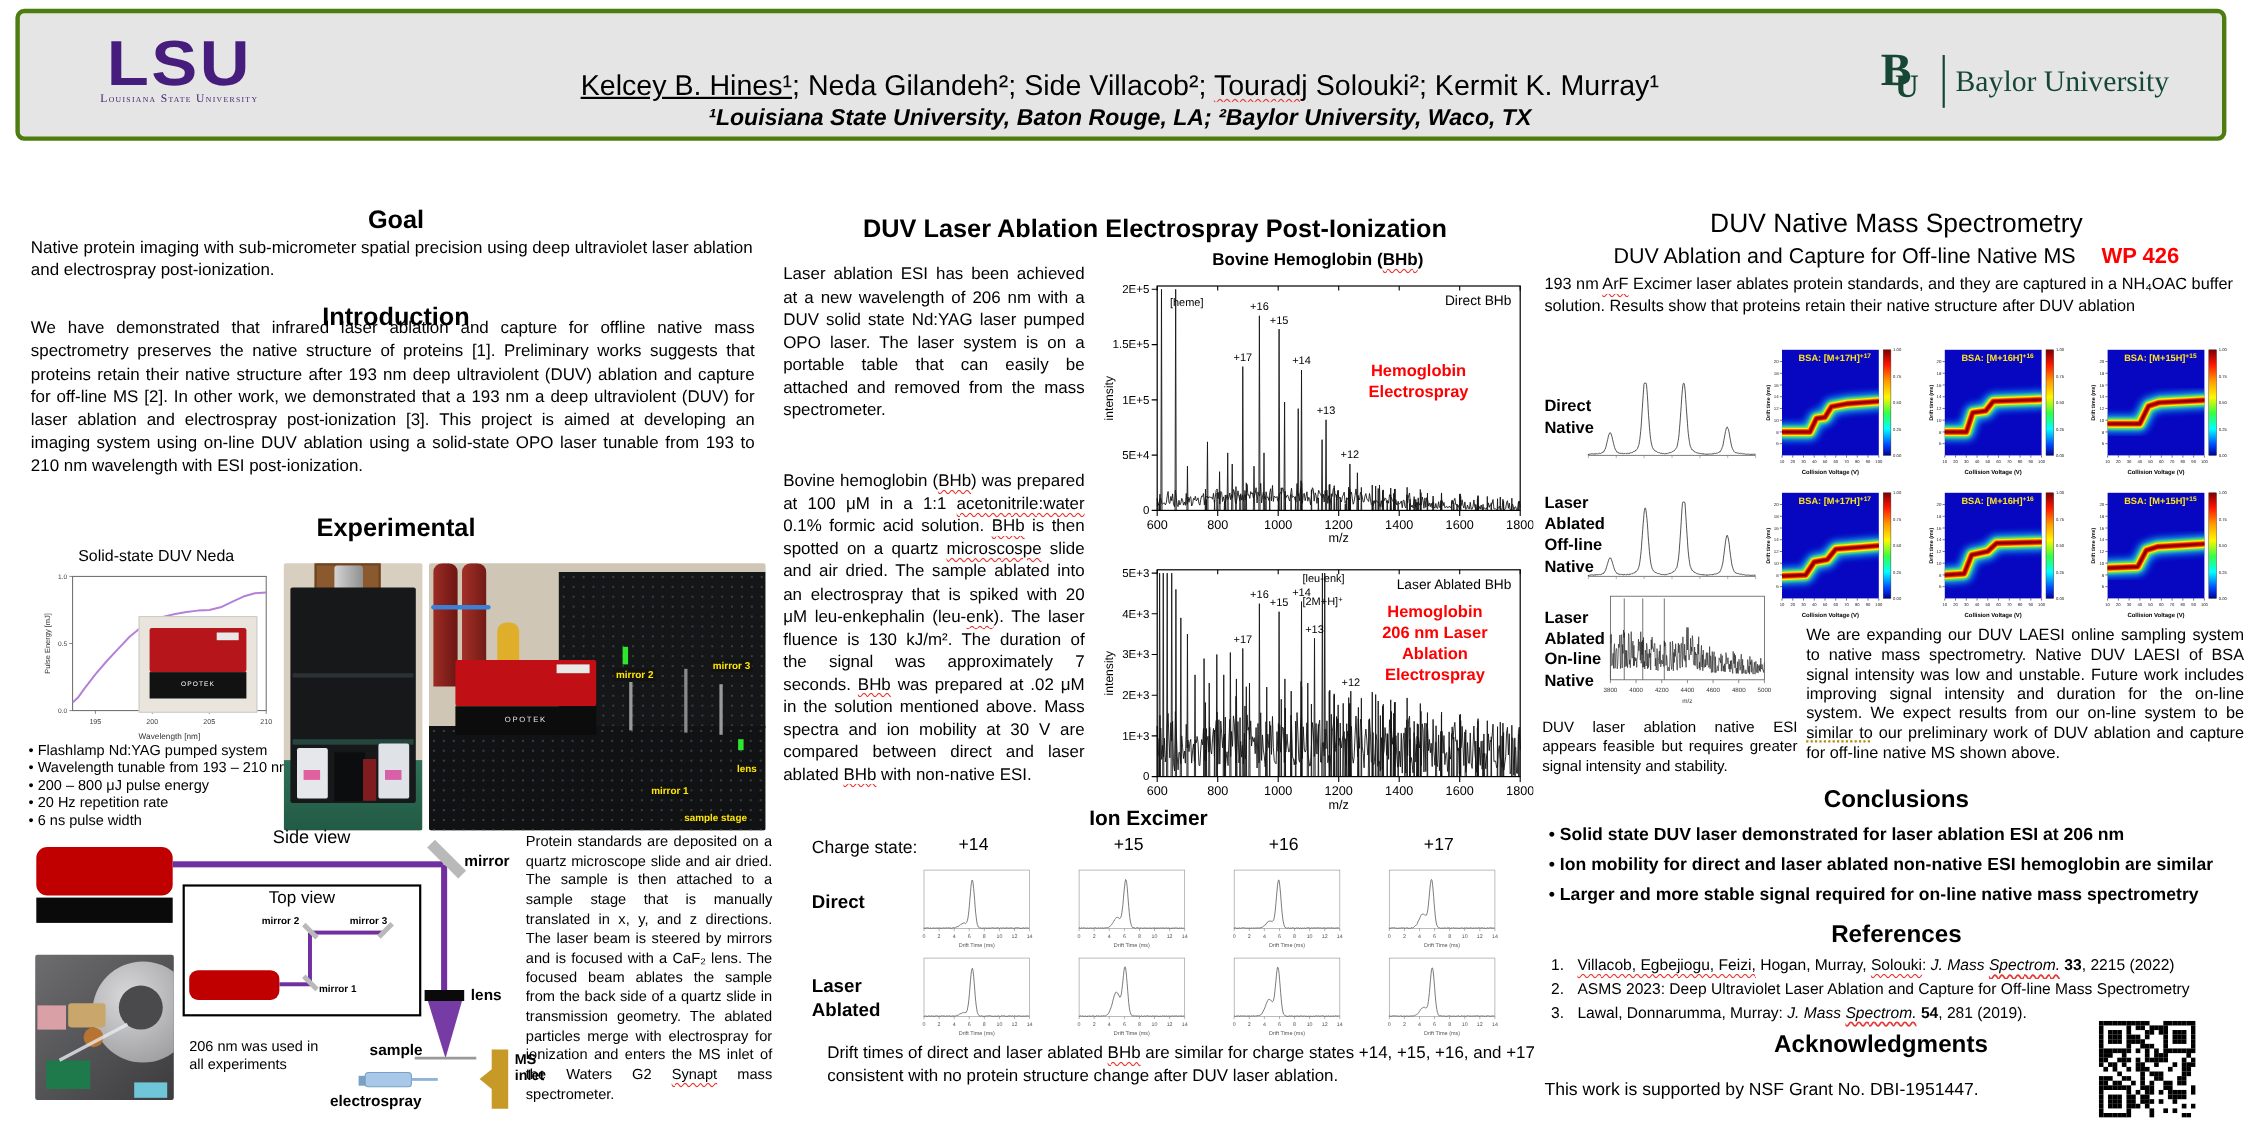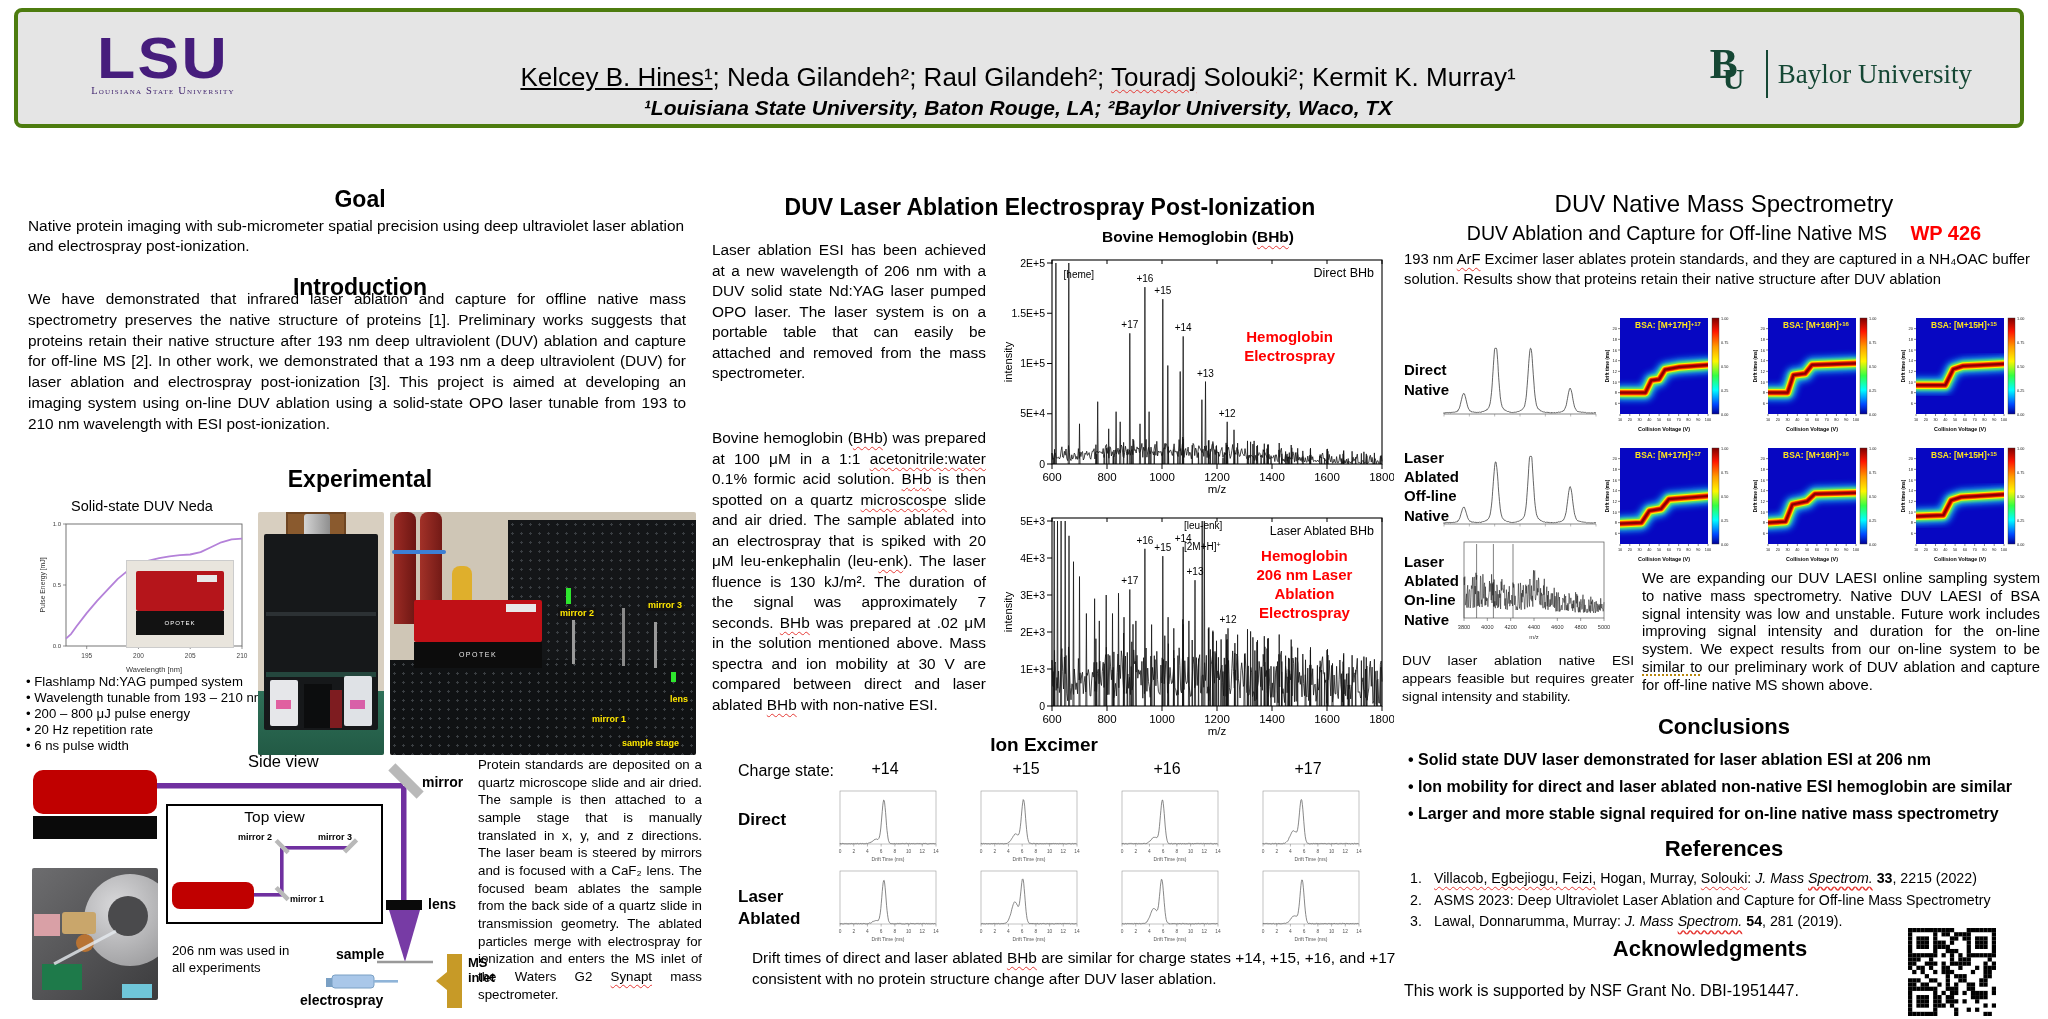--- a/index.html
+++ b/index.html
@@ -30,21 +30,21 @@
 </head>
 <body>
 
 <div class="poster">
 
   <div class="abs" style="left:14px;top:8px;width:2002px;height:112px;border:4px solid #4d7c0f;border-radius:8px;background:#e5e5e5;">
     <div class="abs" style="left:40px;top:18px;width:210px;text-align:center;">
       <div style="font-weight:bold;font-size:58px;line-height:0.95;color:#461d7c;letter-spacing:2px;transform:scaleX(1.08);">LSU</div>
       <div style="font-size:10.5px;color:#3c1f6b;font-variant:small-caps;letter-spacing:1.2px;font-family:'Liberation Serif',serif;">Louisiana State University</div>
     </div>
-    <div class="abs ctr" style="left:250px;top:50px;width:1500px;font-size:26px;"><span class="ul">Kelcey B. Hines¹</span><span>; Neda Gilandeh²; Raul Gilandeh²; </span><span class="sq">Touradj</span><span> Solouki²; Kermit K. Murray¹</span></div>
+    <div class="abs ctr" style="left:250px;top:50px;width:1500px;font-size:26px;"><span class="ul">Kelcey B. Hines¹</span><span>; Neda Gilandeh²; Side Villacob²; </span><span class="sq">Touradj</span><span> Solouki²; Kermit K. Murray¹</span></div>
     <div class="abs ctr it" style="left:250px;top:84px;width:1500px;font-size:21px;font-weight:bold;">¹Louisiana State University, Baton Rouge, LA; ²Baylor University, Waco, TX</div>
     <div class="abs" style="right:48px;top:34px;display:flex;align-items:center;color:#154734;font-family:'Liberation Serif',serif;">
       <span style="position:relative;width:46px;height:56px;display:inline-block;">
         <span style="position:absolute;left:0;top:-6px;font-size:42px;font-weight:bold;">B</span>
         <span style="position:absolute;left:13px;top:16px;font-size:30px;font-weight:bold;">U</span>
       </span>
       <span style="width:2px;height:48px;background:#154734;margin:0 10px;"></span>
       <span style="font-size:27px;">Baylor University</span>
     </div>
   </div>

